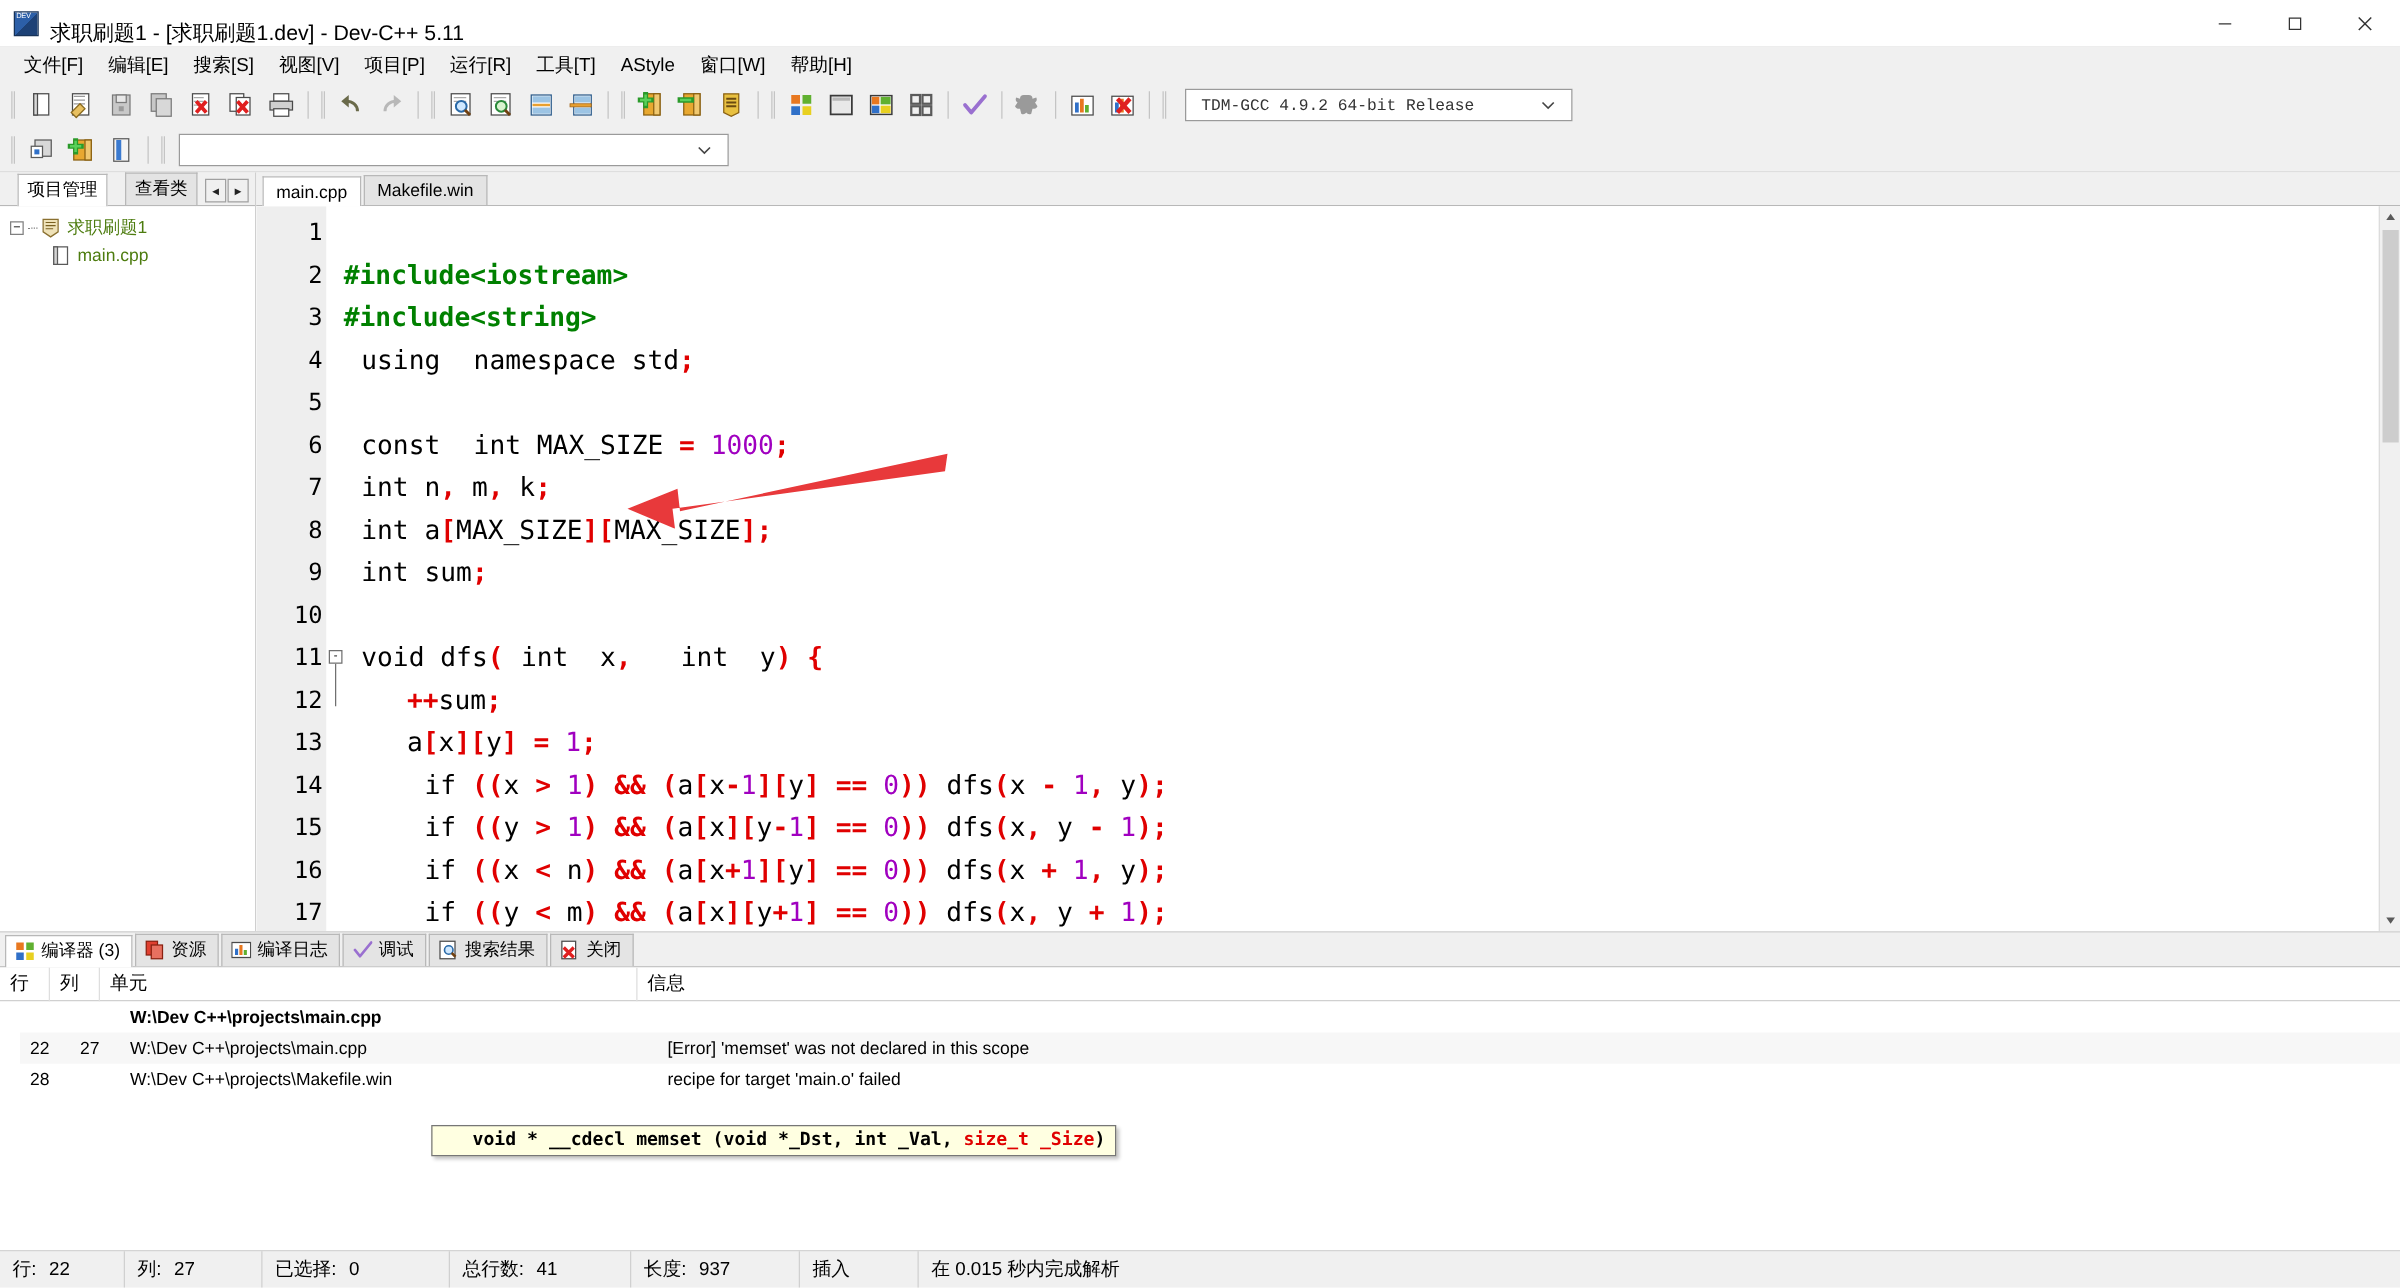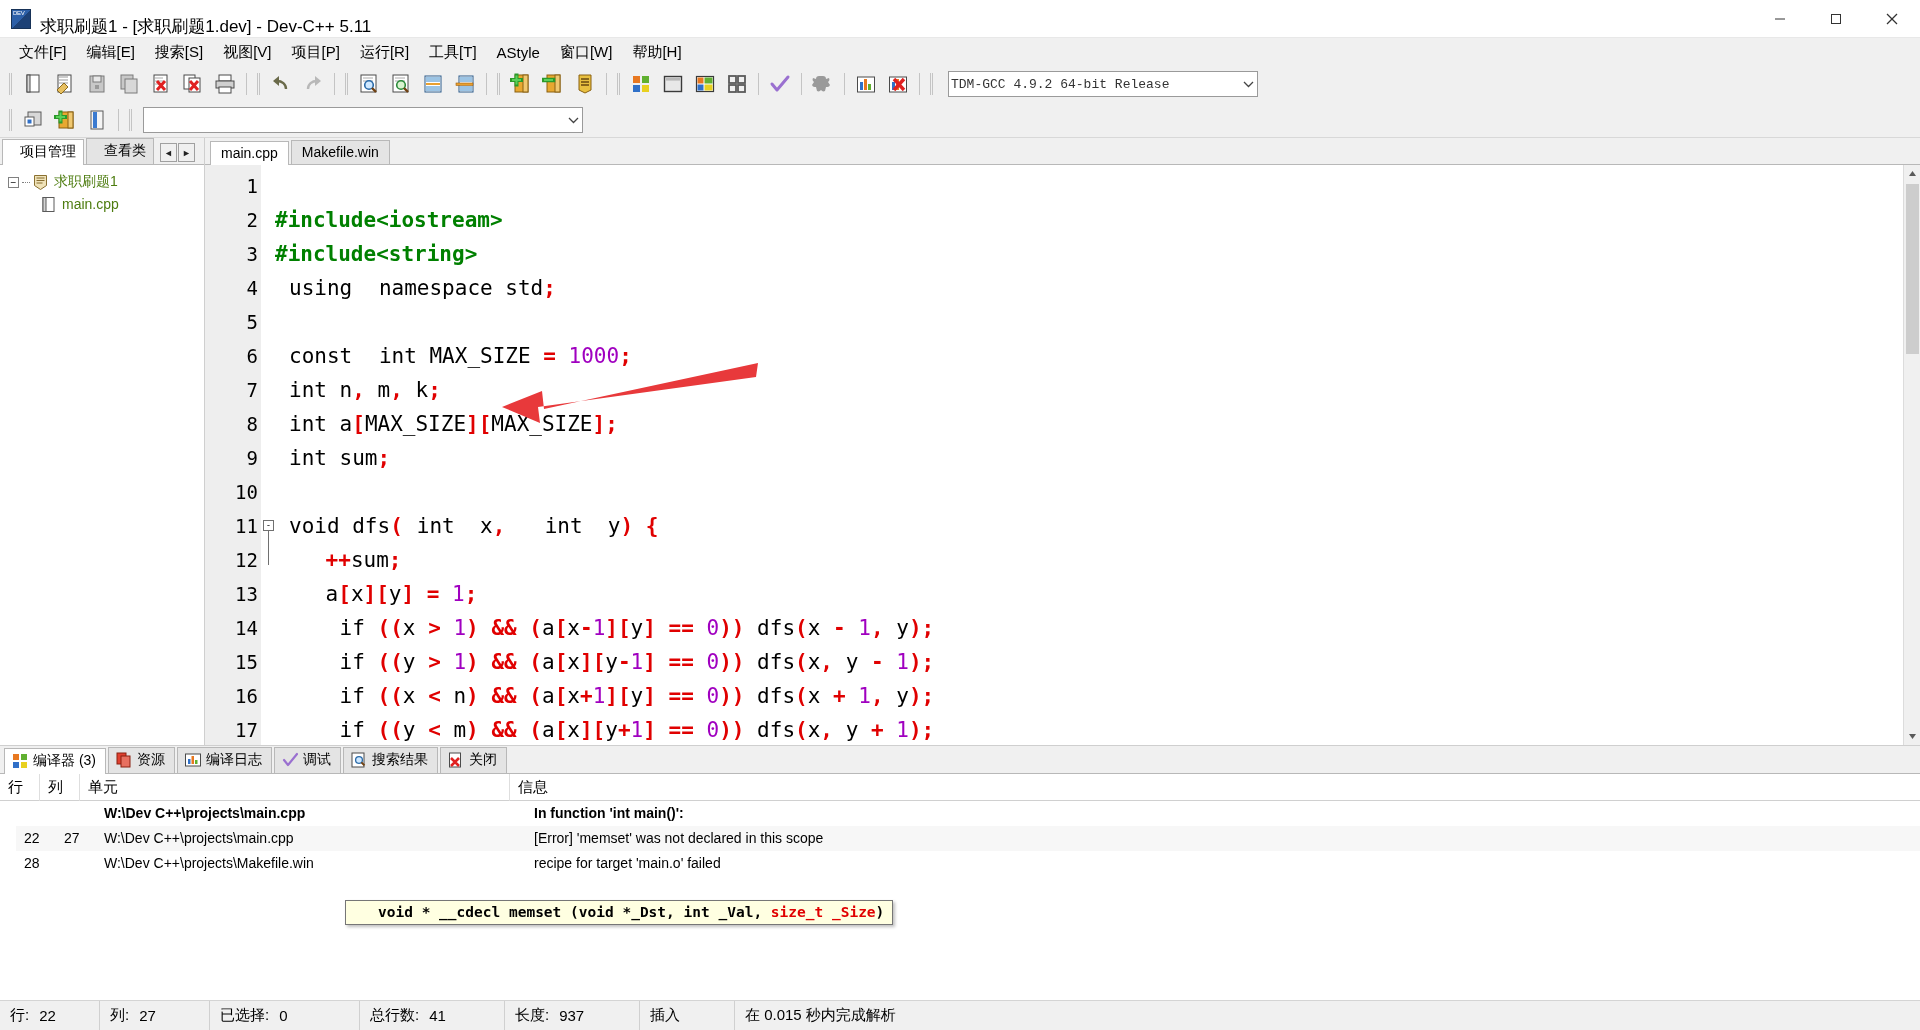--- a/index.html
+++ b/index.html
@@ -81,21 +81,21 @@
   .ic { width: 22px; height: 22px; position: relative; display: block; }
   .ic svg { display: block; }
 
   .combo {
     height: 26px;
     background: #fff;
     border: 1px solid #9a9a9a;
     display: flex; align-items: center;
     font-family: "Liberation Mono", monospace;
     font-size: 13px; color: #333;
-    padding: 0 2px;
+    padding: 0 12px;
     position: relative;
   }
   .combo .caret {
     margin-left: auto; width: 14px; height: 14px;
     display: flex; align-items: center; justify-content: center;
   }
   .combo-compiler { width: 310px; margin-left: 10px; }
   .combo-globals { width: 465px; margin-left: 8px; }
   .combo-members { width: 440px; margin-left: 6px; }
 
@@ -111,24 +111,25 @@
     display: flex; flex-direction: column;
     background: #f0f0f0;
     border-right: 1px solid #cfcfcf;
   }
   .lp-tabs {
     height: 27px; display: flex; align-items: flex-end;
     padding-left: 2px;
     border-bottom: 1px solid #b8b8b8;
   }
   .lp-tab {
-    font-size: 14px; padding: 3px 7px 4px 17px;
+    font-size: 14px; padding: 3px 7px 4px 7px;
     color: #000; background: #e4e4e4;
     border: 1px solid #b8b8b8; border-bottom: none;
     margin-right: 2px;
+    margin-left: 12px;
   }
   .lp-tab.active { background: #ffffff; position: relative; top: 1px; }
   .lp-arrows { display: flex; margin-left: 4px; margin-bottom: 2px; }
   .lp-arrow {
     width: 17px; height: 19px; border: 1px solid #a0a0a0;
     background: #f0f0f0; display: flex; align-items: center; justify-content: center;
     font-size: 9px; color: #222; margin-right: 1px;
   }
   .lp-tree { flex: 1; background: #ffffff; padding: 6px 0 0 0; font-size: 14px; overflow: hidden; }
   .tree-row { display: flex; align-items: center; height: 22px; padding-left: 8px; white-space: nowrap; }
@@ -773,21 +774,20 @@
         <div class="c-line">行</div>
         <div class="c-col">列</div>
         <div class="c-unit">单元</div>
         <div class="c-msg">信息</div>
       </div>
       <div id="errrows">
           <div class="errrow bold">
             <div class="c-line"></div>
             <div class="c-col"></div>
             <div class="c-unit">W:\Dev C++\projects\main.cpp</div>
-            <div class="c-msg">In function 'int main()':</div>
           </div>
           <div class="errrow alt">
             <div class="c-line">22</div>
             <div class="c-col">27</div>
             <div class="c-unit">W:\Dev C++\projects\main.cpp</div>
             <div class="c-msg">[Error] 'memset' was not declared in this scope</div>
           </div>
           <div class="errrow">
             <div class="c-line">28</div>
             <div class="c-col"></div>

